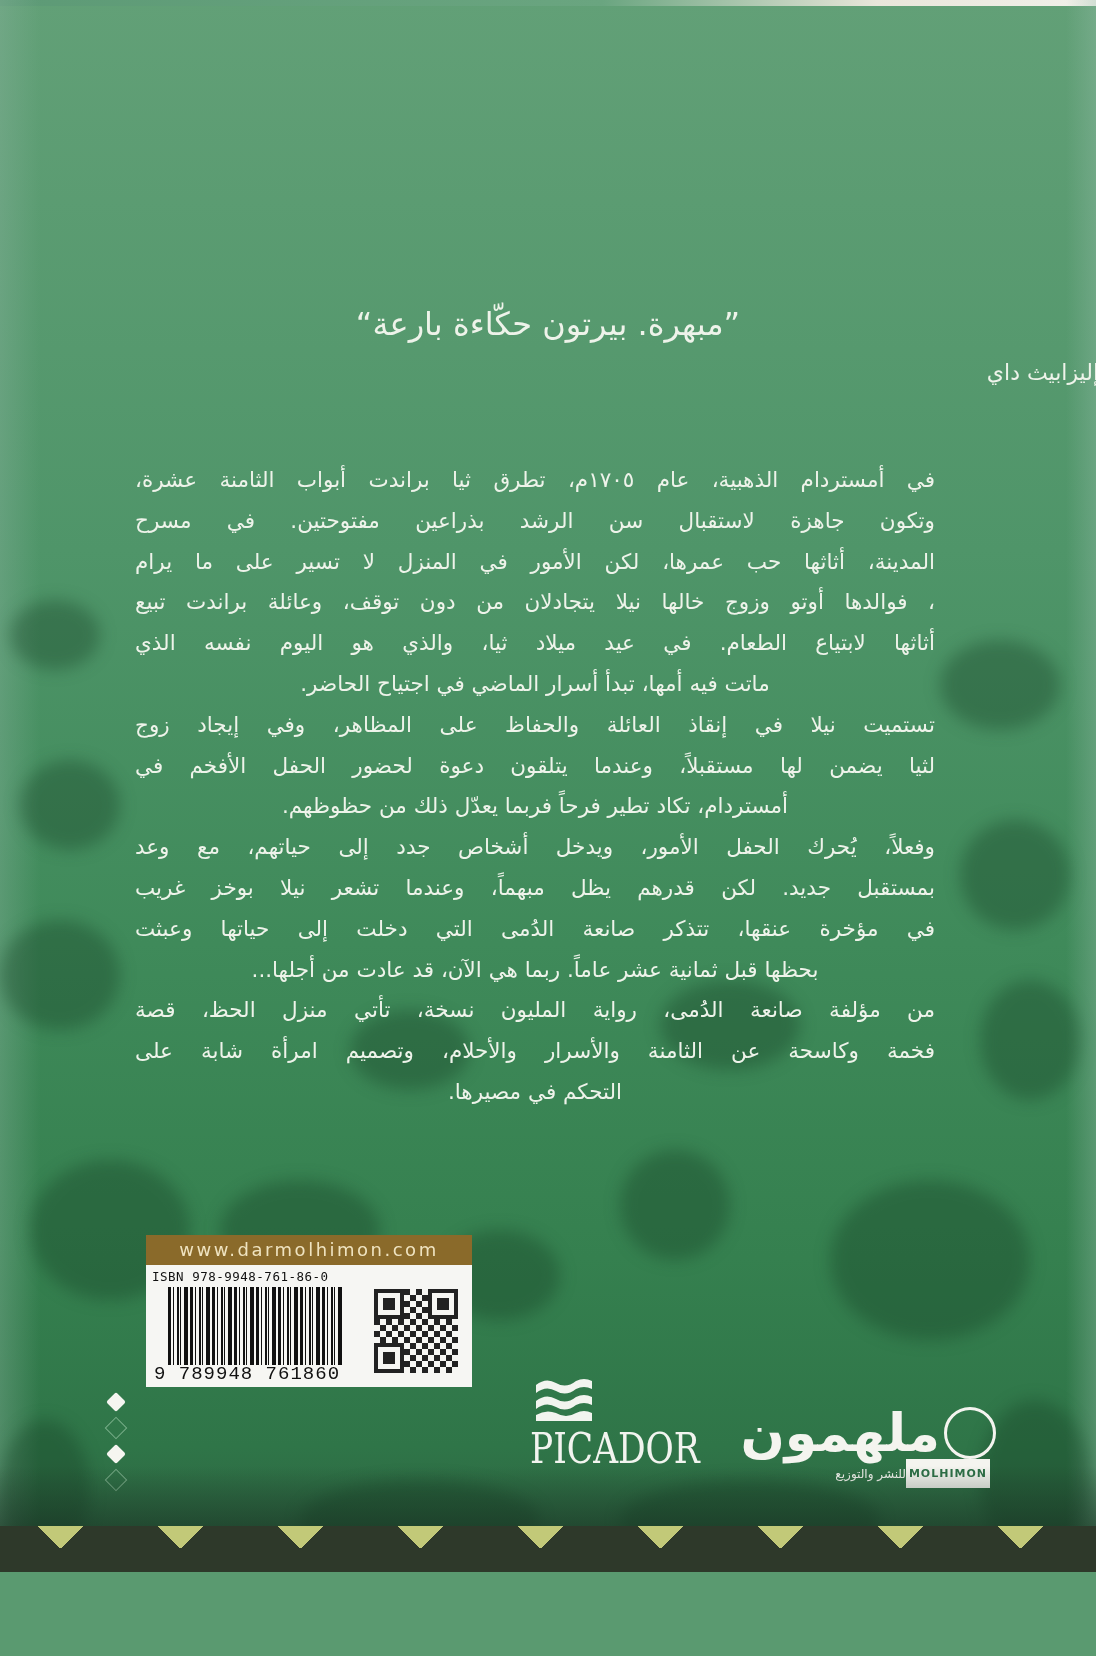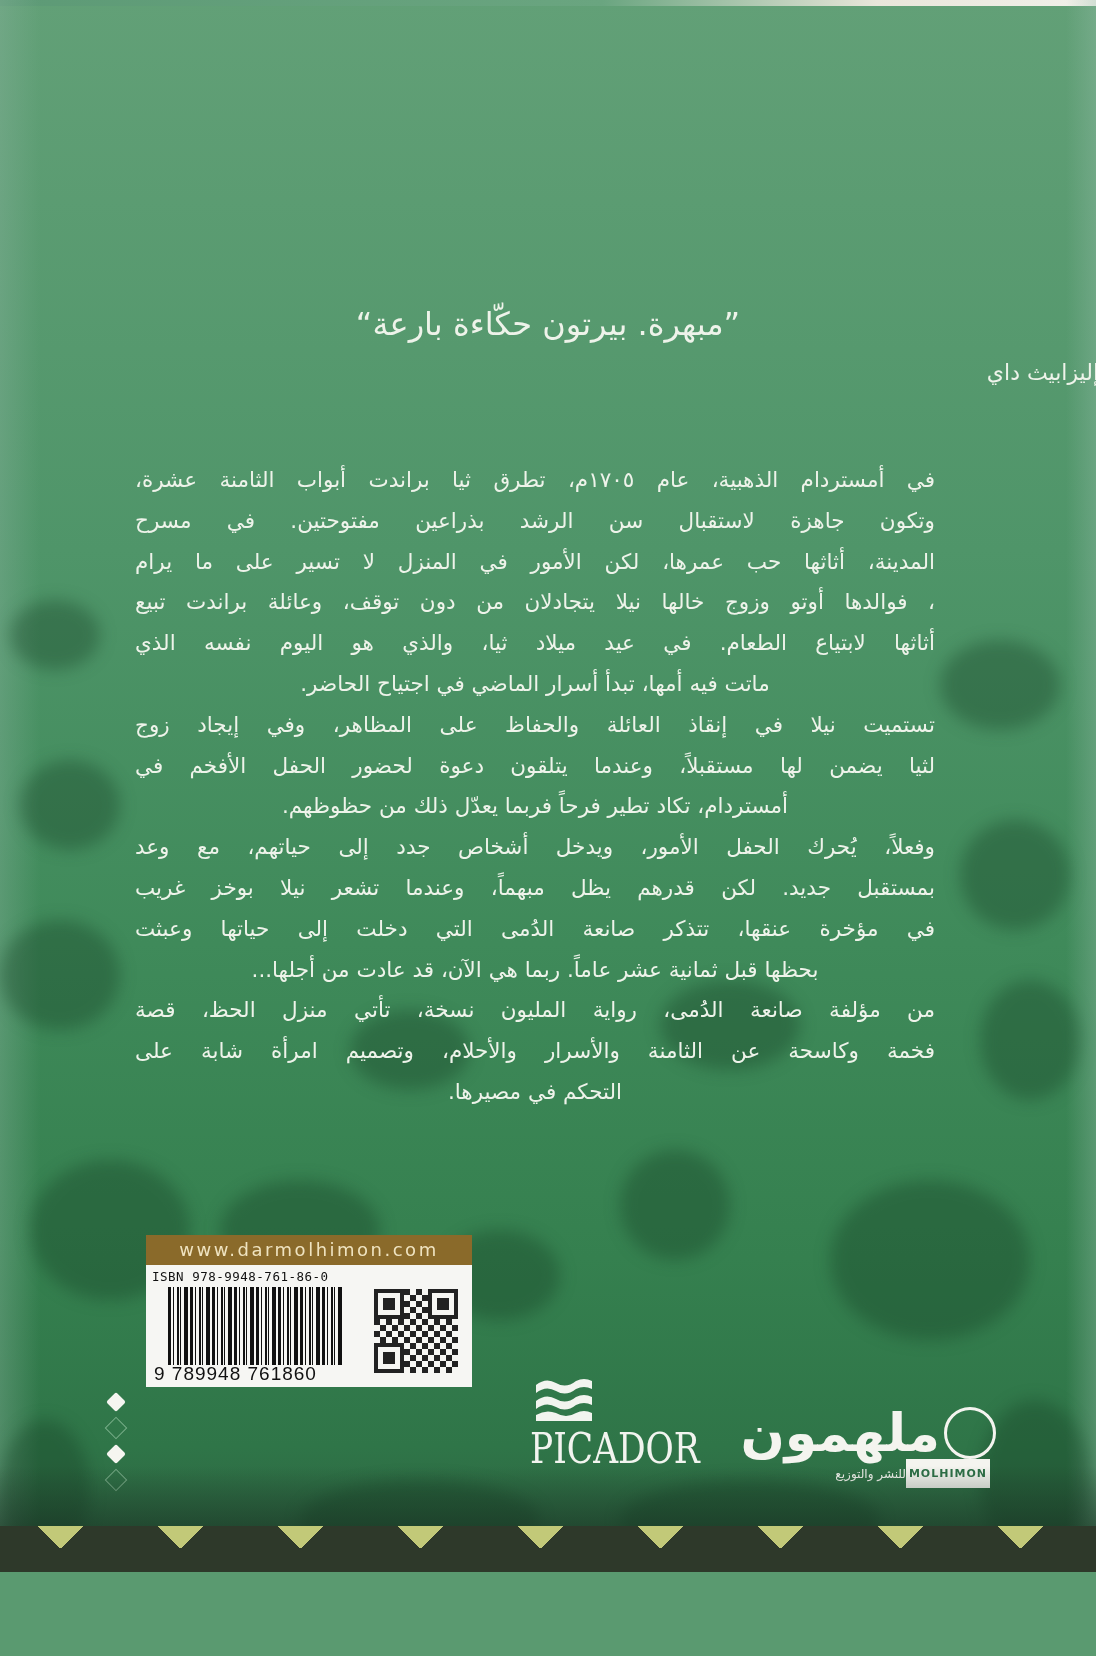--- a/index.html
+++ b/index.html
@@ -57,21 +57,21 @@
     font-size: 12.5px; color: #111; letter-spacing: 0.5px;
   }
   .bars {
     position: absolute; left: 22px; top: 22px; width: 176px; height: 78px;
     background: repeating-linear-gradient(90deg,
       #111 0 3px, #f6f6f3 3px 5px, #111 5px 6px, #f6f6f3 6px 9px,
       #111 9px 11px, #f6f6f3 11px 12px, #111 12px 13px, #f6f6f3 13px 16px,
       #111 16px 20px, #f6f6f3 20px 22px);
   }
   .bar-digits {
-    position: absolute; left: 8px; top: 98px; font-family: Liberation Sans, sans-serif;
+    position: absolute; left: 8px; top: 98px; font-family: Liberation Mono, monospace;
     font-size: 19px; color: #111; letter-spacing: 1px;
   }
   .qr {
     position: absolute; right: 14px; top: 24px; width: 84px; height: 84px;
     background:
       repeating-conic-gradient(#222 0 25%, #f6f6f3 0 50%) 0 0 / 12px 12px;
   }
   .qr .finder {
     position: absolute; width: 22px; height: 22px; border: 4px solid #222; background: #f6f6f3;
   }

